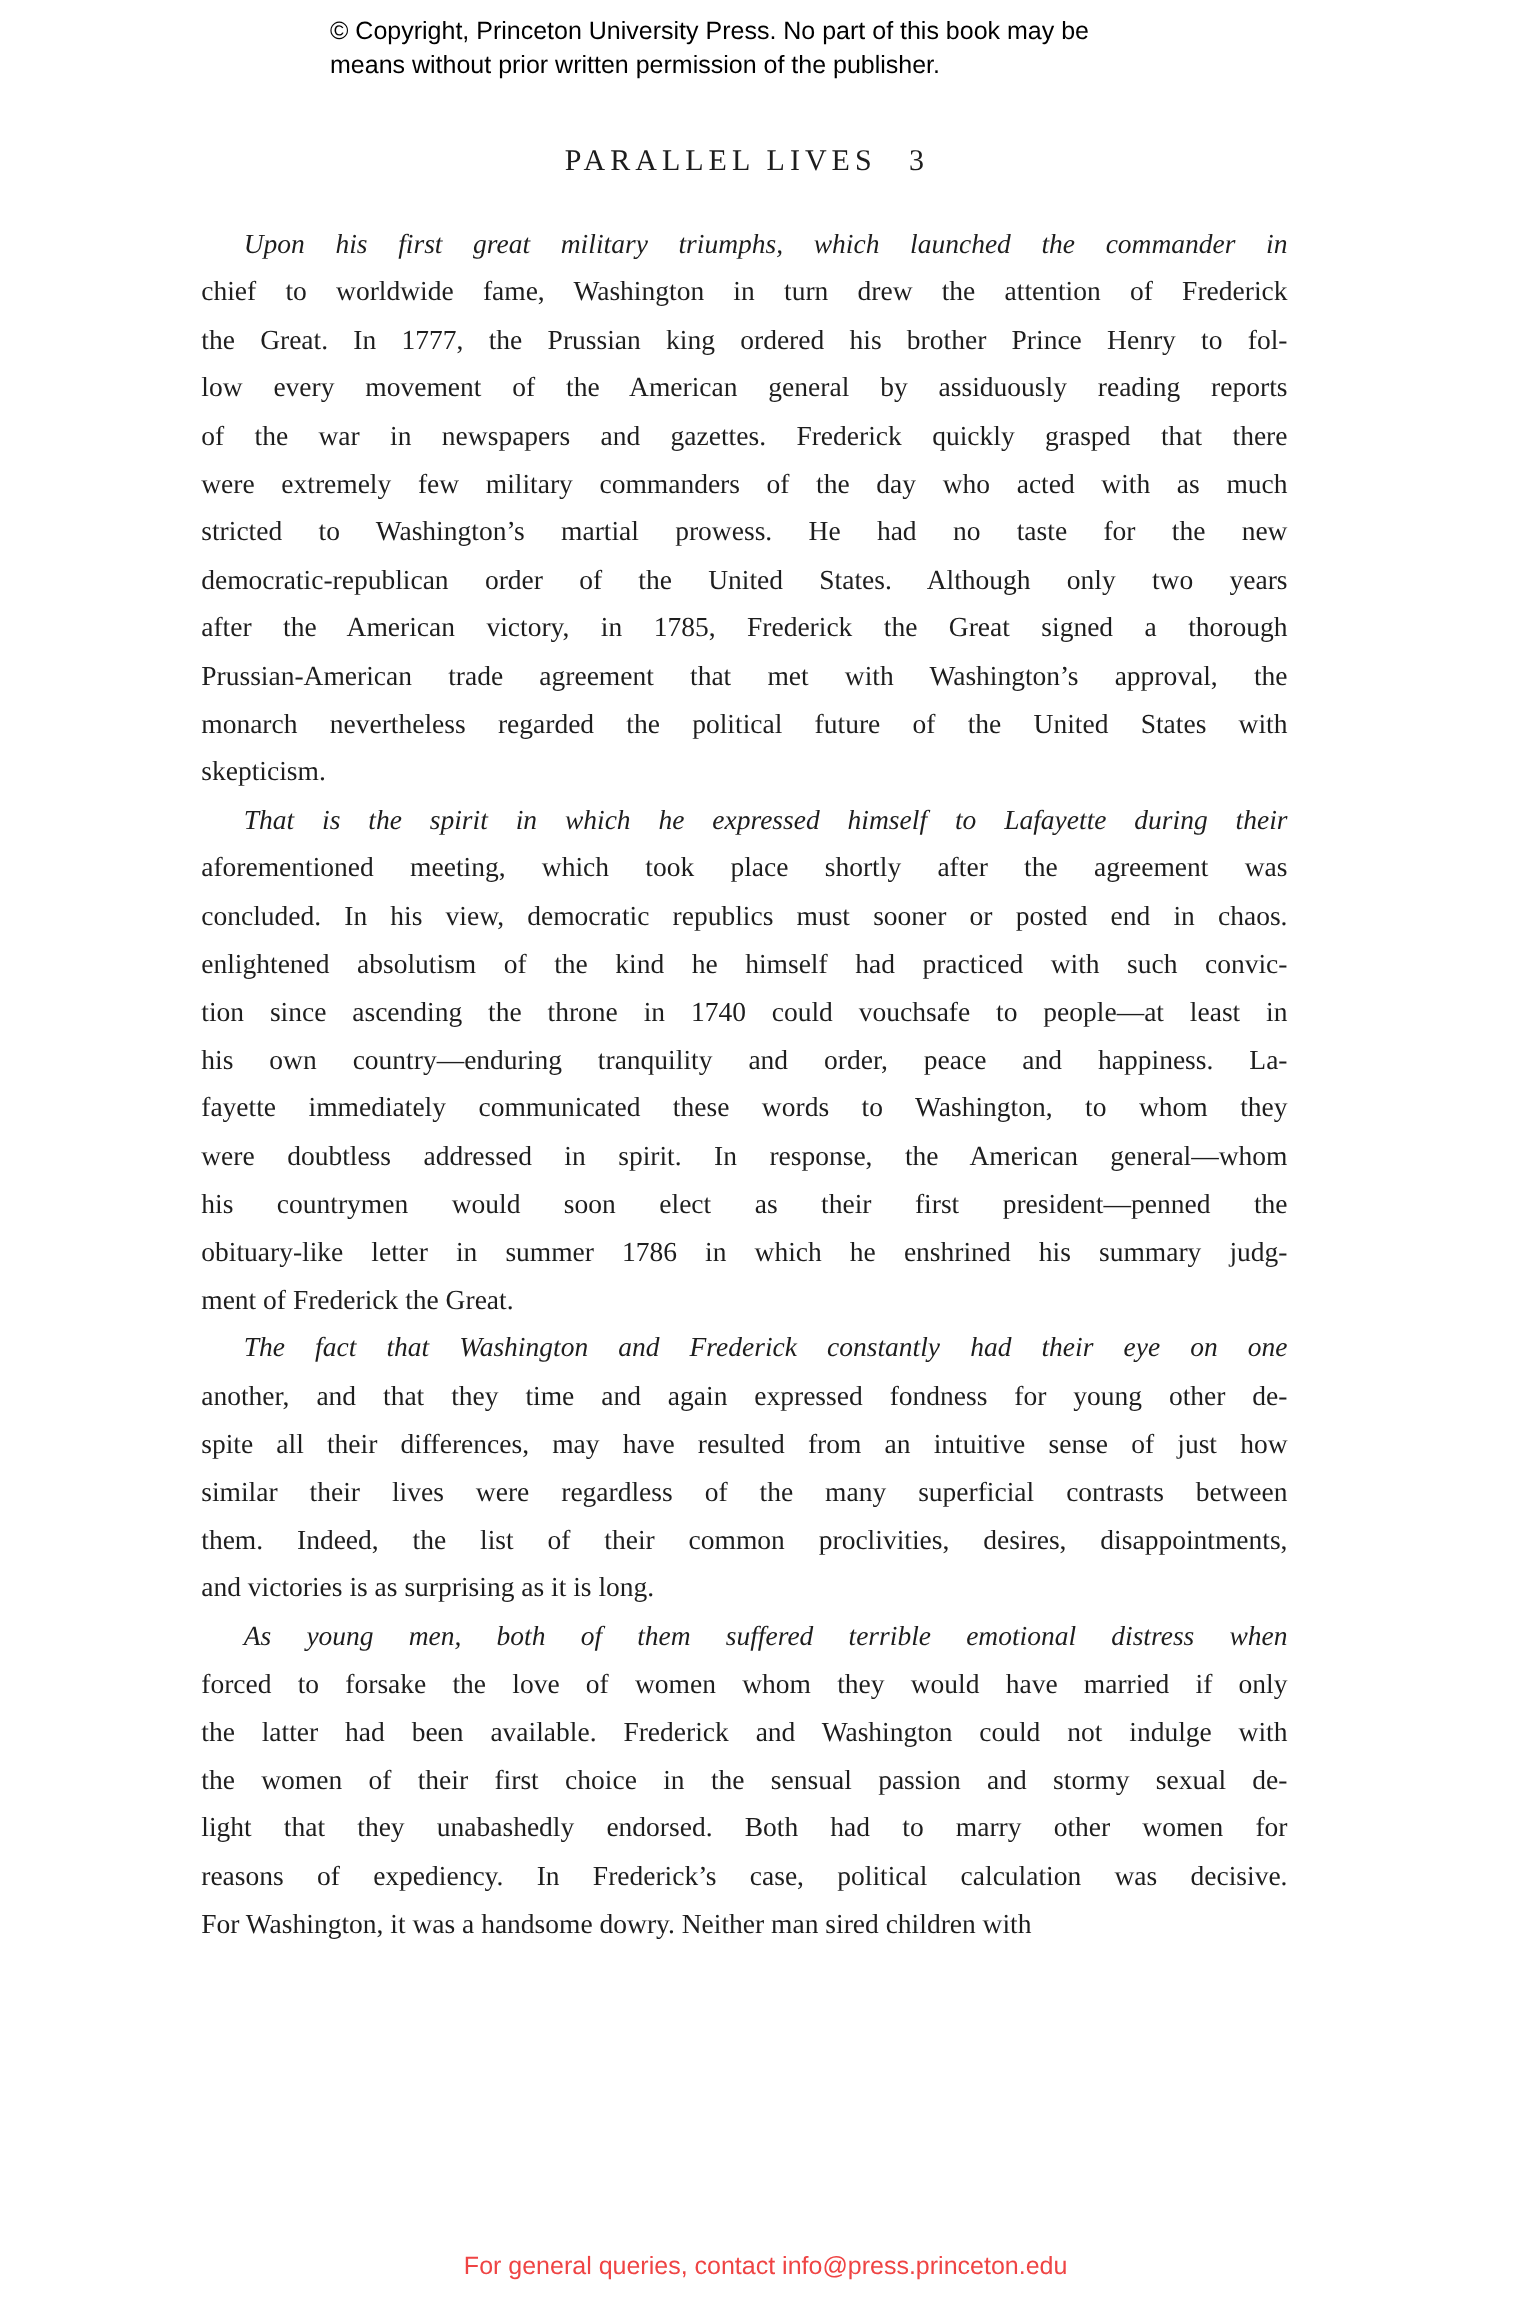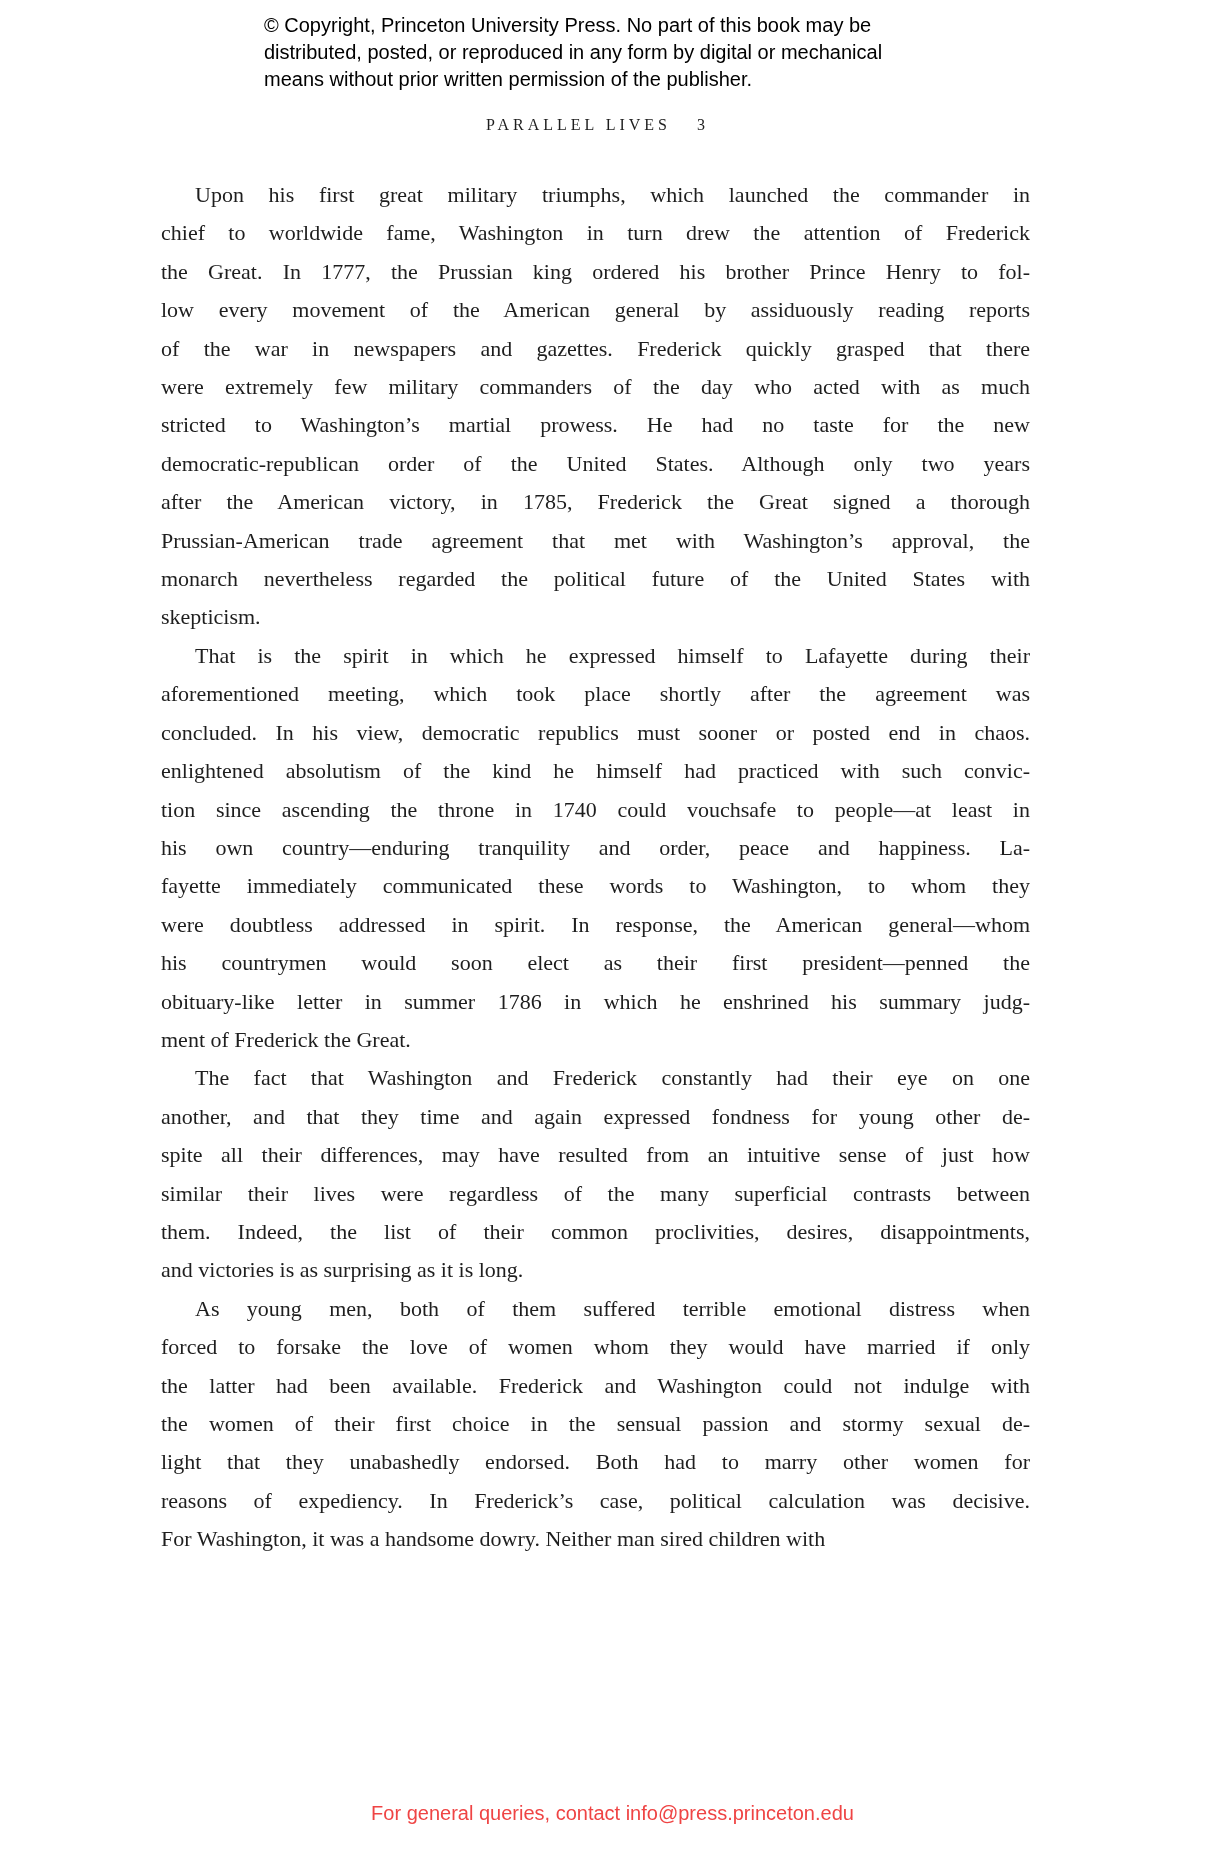--- a/index.html
+++ b/index.html
@@ -27,21 +27,21 @@
     text-align: left;
   }
   
   #running-head {
     position: absolute;
     left: 161px;
     top: 116px;
     width: 869px;
     text-align: center;
     font-family: "Liberation Serif", serif;
-    font-size: 16px;
+    font-size: 24px;
     color: #1d1d1d;
     white-space: nowrap;
   }
   #running-head .head-title {
     letter-spacing: 4px;
   }
   #running-head .head-page-number {
     margin-left: 26px;
     letter-spacing: 0;
   }
@@ -56,21 +56,21 @@
     line-height: 38.4px;
     color: #1e1e1e;
   }
   .para { margin: 0; padding: 0; }
   .line {
     text-align: justify;
     text-align-last: justify;
     -moz-text-align-last: justify;
     white-space: normal;
   }
-  .line.first { text-indent: 34px; }
+  .line.first { text-indent: 34px; font-style: italic; }
   .line.last {
     text-align-last: left;
     -moz-text-align-last: left;
   }
   
   #footer {
     position: absolute;
     left: 0;
     top: 1802px;
     width: 1225px;
@@ -80,21 +80,20 @@
     color: #ef4444;
   }
 </style>
 </head>
 <body>
 
 <div id="page">
 
   <div id="copyright">
       <div>© Copyright, Princeton University Press. No part of this book may be</div>
-      <div>distributed, posted, or reproduced in any form by digital or mechanical</div>
       <div>means without prior written permission of the publisher.</div>
     </div>
 
   <div id="running-head">
     <span class="head-title">PARALLEL LIVES</span><span class="head-page-number">3</span>
   </div>
 
   <div id="body-text">
       <div class="para">
         <div class="line first">Upon his first great military triumphs, which launched the commander in</div>

